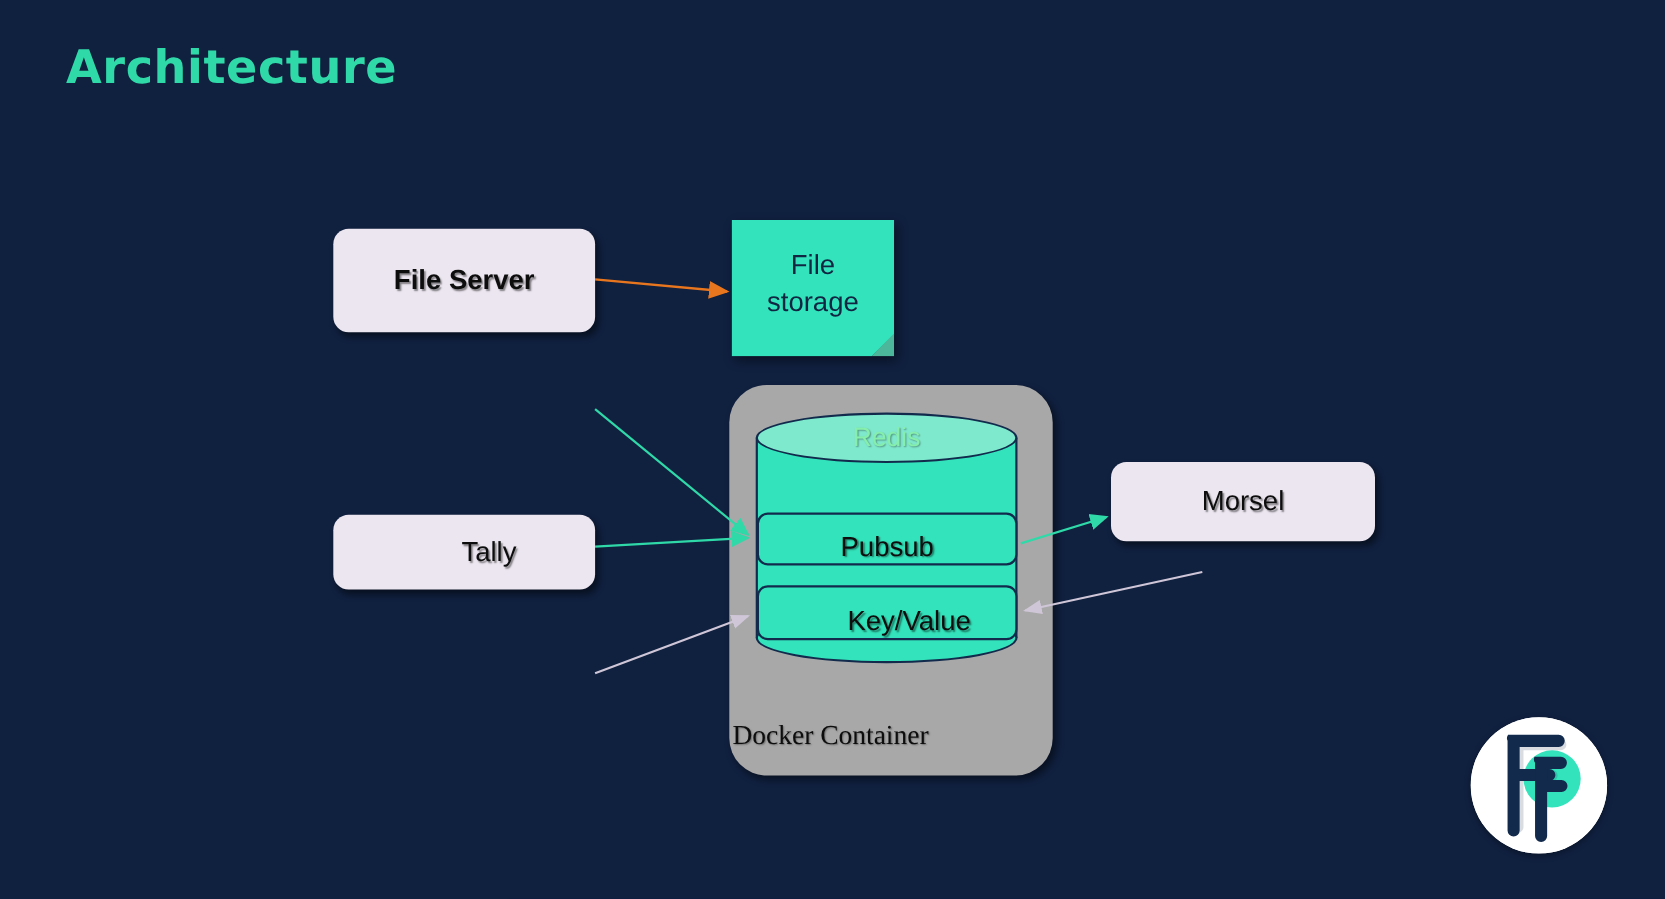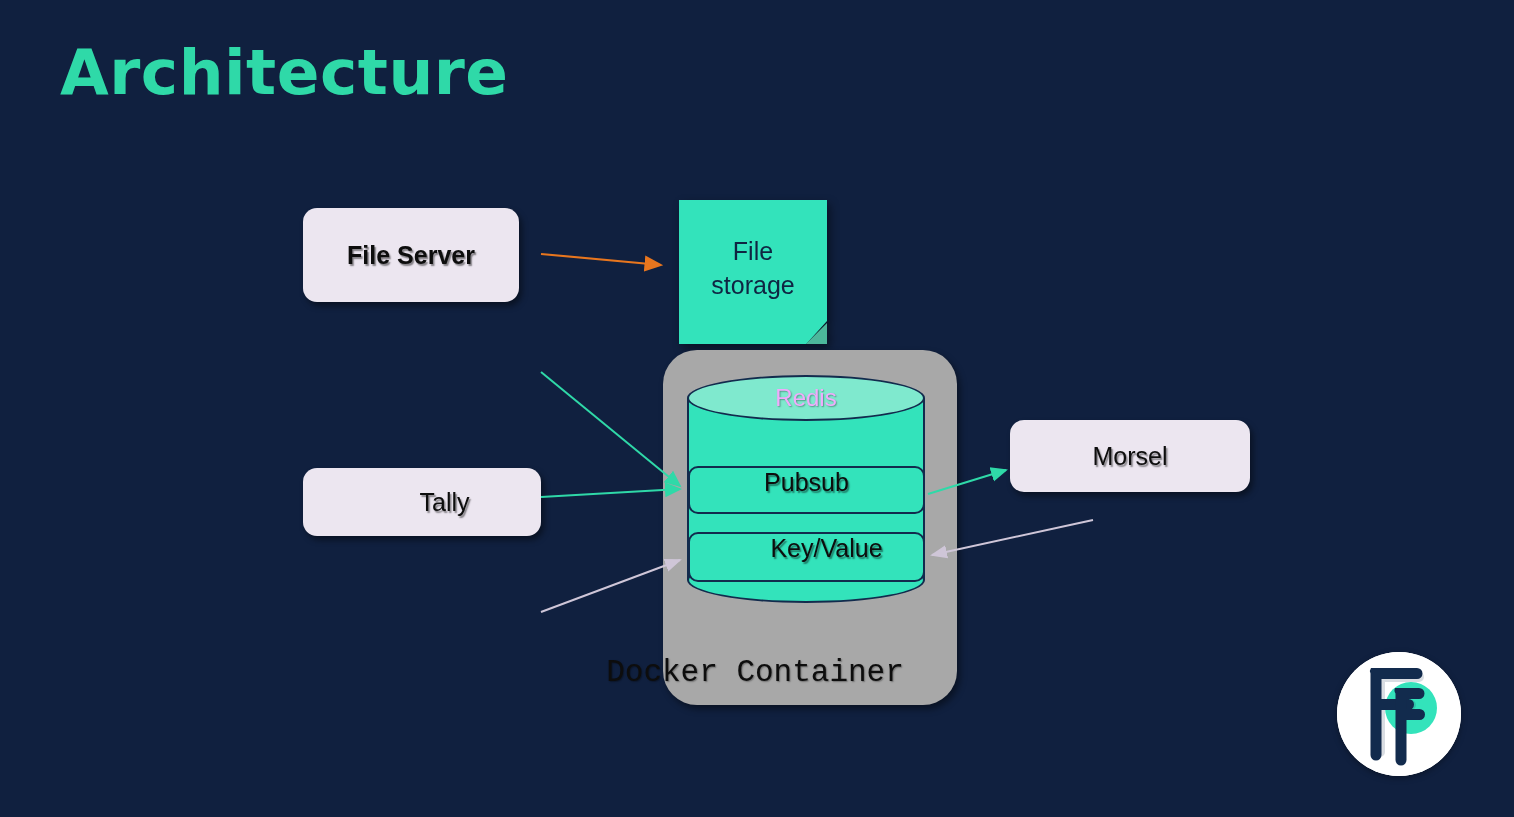--- a/index.html
+++ b/index.html
@@ -13,21 +13,21 @@
     position:relative;
     width:1514px; height:817px;
     background:#10203f;
   }
 
   
   #title {
     position:absolute;
     left:60px; top:36px;
     font-family:"DejaVu Sans", sans-serif;
-    font-size:63px;
+    font-size:42px;
     font-weight:bold;
     letter-spacing:0.5px;
     color:#2fd9a8;
     white-space:nowrap;
   }
 
   
   .pbox {
     position:absolute;
     background:#ece6f0;
@@ -39,22 +39,22 @@
     color:#0d0d0d;
     font-size:25px;
     font-family:"Liberation Sans", sans-serif;
     text-shadow:1.5px 1.5px 1.5px rgba(0,0,0,0.45);
   }
   .pbox.semi { font-weight:600; }
 
   
   #note-wrap {
     position:absolute;
-    left:679px; top:200px;
-    width:148px; height:144px;
+    left:665px; top:200px;
+    width:148px; height:124px;
     filter:drop-shadow(3px 4px 5px rgba(0,0,0,0.45));
   }
   #note-body {
     position:absolute; inset:0;
     background:#33e3bb;
     clip-path:polygon(0 0, 100% 0, 100% 84%, 86% 100%, 0 100%);
   }
   #note-fold {
     position:absolute;
     right:0; bottom:0;
@@ -81,22 +81,22 @@
     width:294px; height:355px;
     background:#a8a8a8;
     border-radius:34px;
     box-shadow:3px 4px 7px rgba(0,0,0,0.45);
   }
   #docker-label {
     position:absolute;
     left:0; right:4px; top:655px;
     text-align:center;
     color:#0d0d0d;
-    font-size:31px;
-    font-family:Liberation Mono, monospace;
+    font-size:25px;
+    font-family:Liberation Serif, serif;
     text-shadow:1px 1px 1.5px rgba(0,0,0,0.35);
   }
 
   
   #cyl-body {
     position:absolute;
     left:687px; top:398px;
     width:238px; height:182px;
     background:#33e3bb;
     border-left:2px solid #122b4d;
@@ -116,34 +116,34 @@
     width:238px; height:46px;
     background:#7fe9ce;
     border:2px solid #122b4d;
     border-radius:50%;
   }
   #redis-label {
     position:absolute;
     left:687px; top:375px;
     width:238px; height:46px;
     display:flex; align-items:center; justify-content:center;
-    color:#f0abfc;
+    color:#86efac;
     font-size:24px;
     font-family:"Liberation Sans", sans-serif;
     text-shadow:1px 1px 1.5px rgba(0,0,0,0.35);
   }
 
   .inner-box {
     position:absolute;
     left:688px;
     width:237px;
     background:#33e3bb;
     border:2px solid #122b4d;
     border-radius:10px;
-    display:flex; align-items:flex-start; justify-content:center;
+    display:flex; align-items:flex-end; justify-content:center;
     color:#0d0d0d;
     font-size:25px;
     font-family:"Liberation Sans", sans-serif;
     text-shadow:1.5px 1.5px 1.5px rgba(0,0,0,0.45);
   }
 
   
   #logo {
     position:absolute;
     left:1337px; top:652px;
@@ -155,21 +155,21 @@
 
   #arrows { position:absolute; left:0; top:0; width:1514px; height:817px; }
 </style>
 </head>
 <body>
 
 <div id="slide">
 
   <div id="title">Architecture</div>
 
-  <div class="pbox semi" style="left:303px;top:208px;width:216px;height:94px;">
+  <div class="pbox semi" style="left:303px;top:208px;width:238px;height:94px;">
     <span>File Server</span>
   </div>
 
 
   <div class="pbox" style="left:303px;top:468px;width:238px;height:68px;padding-left:45px;">
     <span>Tally</span>
   </div>
 
 
   <div id="note-wrap">

